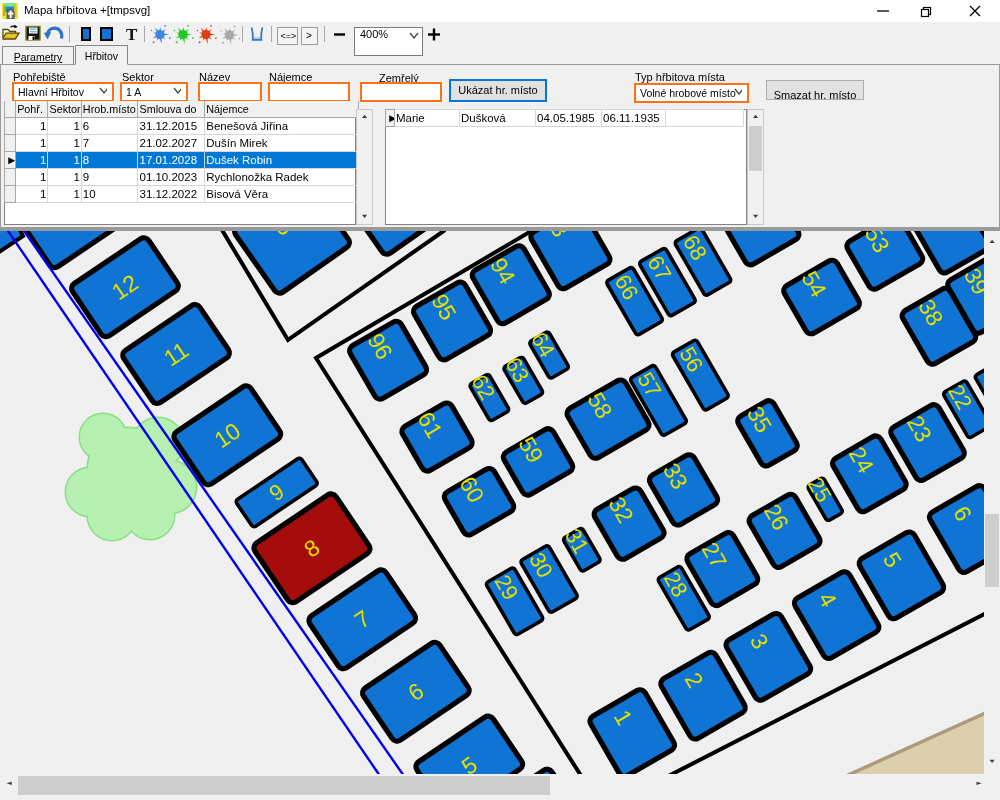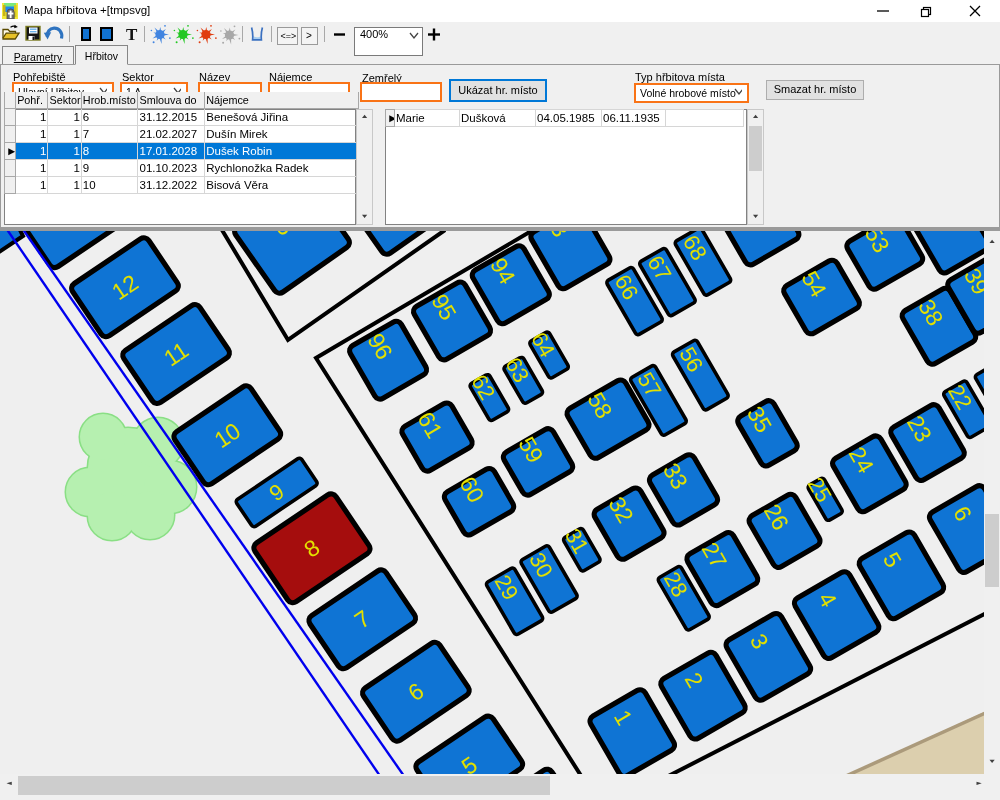--- a/index.html
+++ b/index.html
@@ -179,21 +179,21 @@
 </div>
 
 <div class="tab" style="left:2px;top:46px;width:72px;text-decoration:underline;">Parametry</div>
 <div class="tab" id="tabsel" style="left:75px;top:45px;width:53px;height:20px;">Hřbitov</div>
 <div class="abs" id="panelborder"></div>
 
 <label style="left:13px;top:71px">Pohřebiště</label>
 <label style="left:122px;top:71px">Sektor</label>
 <label style="left:199px;top:71px">Název</label>
 <label style="left:269px;top:71px">Nájemce</label>
-<label style="left:362px;top:72px">Zemřelý</label>
+<label style="left:379px;top:72px">Zemřelý</label>
 <label style="left:635px;top:71px">Typ hřbitova místa</label>
 <div class="combo" style="left:12px;top:82px;width:102px">
     <span class="val">Hlavní Hřbitov</span>
  <svg class="chev" width="10" height="8">
       <path d="M1 1 L5 6 L9 1" fill="none" stroke="#444" stroke-width="1.3"></path>
     </svg>
   </div>
 <div class="combo" style="left:120px;top:82px;width:68px">
     <span class="val">1 A</span>
  <svg class="chev" width="10" height="8">
@@ -203,24 +203,24 @@
 <div class="tinput" style="left:198px;top:82px;width:64px"></div>
 <div class="tinput" style="left:268px;top:82px;width:82px"></div>
 <div class="tinput" style="left:360px;top:82px;width:82px"></div>
 <div class="btn" id="btnshow" style="left:449px;top:79px;width:98px;height:23px;padding-top:3px">Ukázat hr. místo</div>
 <div class="combo" style="left:634px;top:83px;width:115px">
     <span class="val">Volné hrobové místo</span>
  <svg class="chev" width="10" height="8">
       <path d="M1 1 L5 6 L9 1" fill="none" stroke="#444" stroke-width="1.3"></path>
     </svg>
   </div>
-<div class="btn" style="left:766px;top:80px;width:98px;height:20px;padding-top:2px">Smazat hr. místo</div>
+<div class="btn" style="left:766px;top:80px;width:98px;height:20px;padding-top:8px">Smazat hr. místo</div>
 
 <div class="grid" style="left:4px;top:109px;width:352px;height:116px"></div>
-<table class="gtable" style="left:4px;top:92px;width:355px">
+<table class="gtable" style="left:4px;top:101px;width:355px">
  <colgroup>
       <col style="width:11px">
       <col style="width:32px">
       <col style="width:33px">
       <col style="width:56px">
       <col style="width:66px">
       <col style="width:152px">
     </colgroup>
  <tbody>
       <tr class="hdr">

